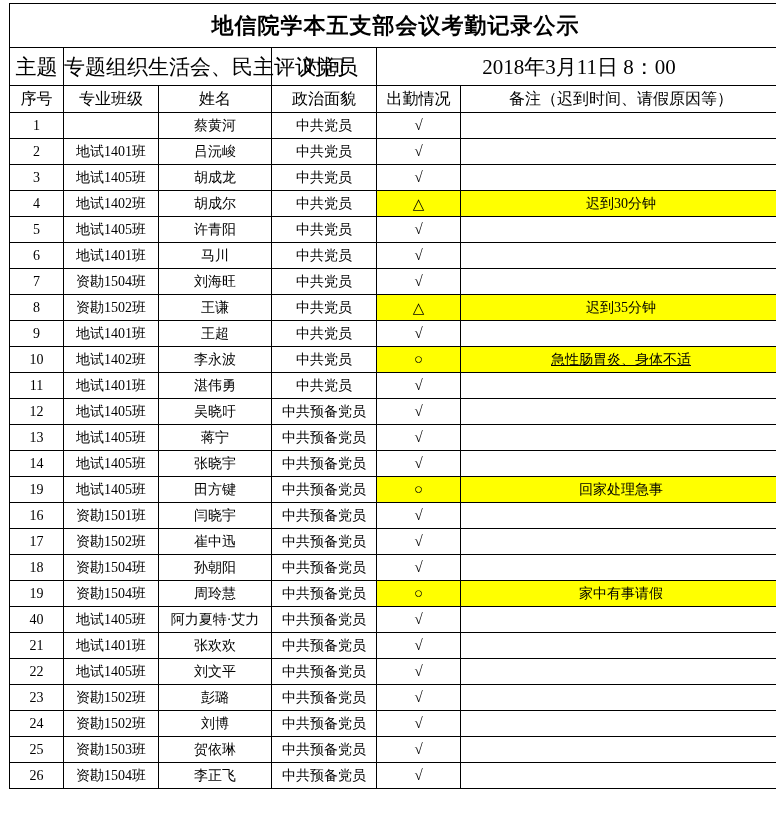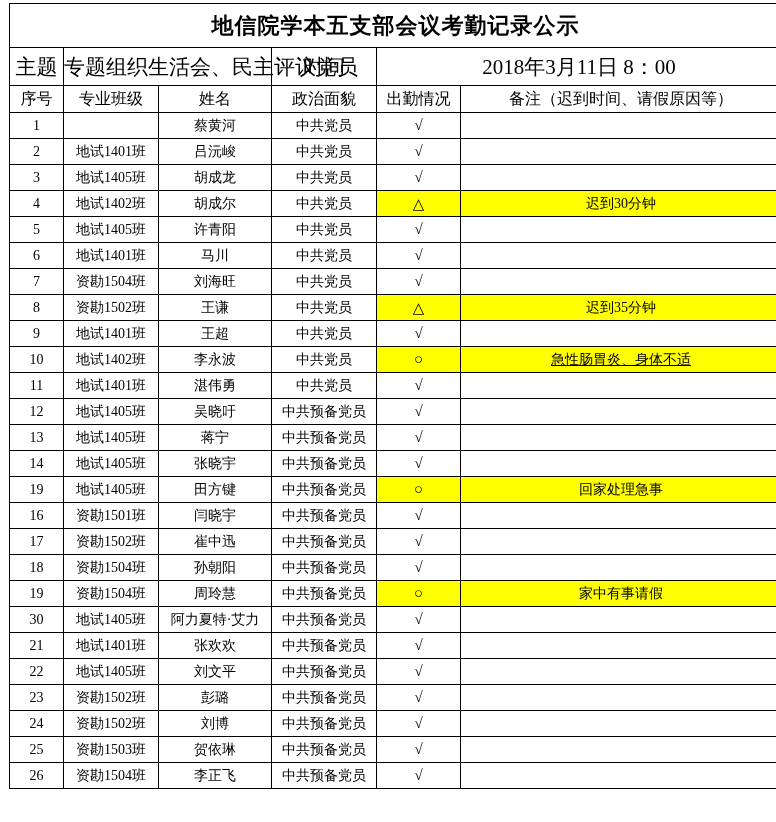--- a/index.html
+++ b/index.html
@@ -197,21 +197,21 @@
         </tr>
         <tr>
           <td>19</td>
           <td>资勘1504班</td>
           <td>周玲慧</td>
           <td>中共预备党员</td>
           <td class="c-att hl">○</td>
           <td class="hl">家中有事请假</td>
         </tr>
         <tr>
-          <td>30</td>
+          <td>40</td>
           <td>地试1405班</td>
           <td>阿力夏特·艾力</td>
           <td>中共预备党员</td>
           <td class="c-att">√</td>
           <td></td>
         </tr>
         <tr>
           <td>21</td>
           <td>地试1401班</td>
           <td>张欢欢</td>

